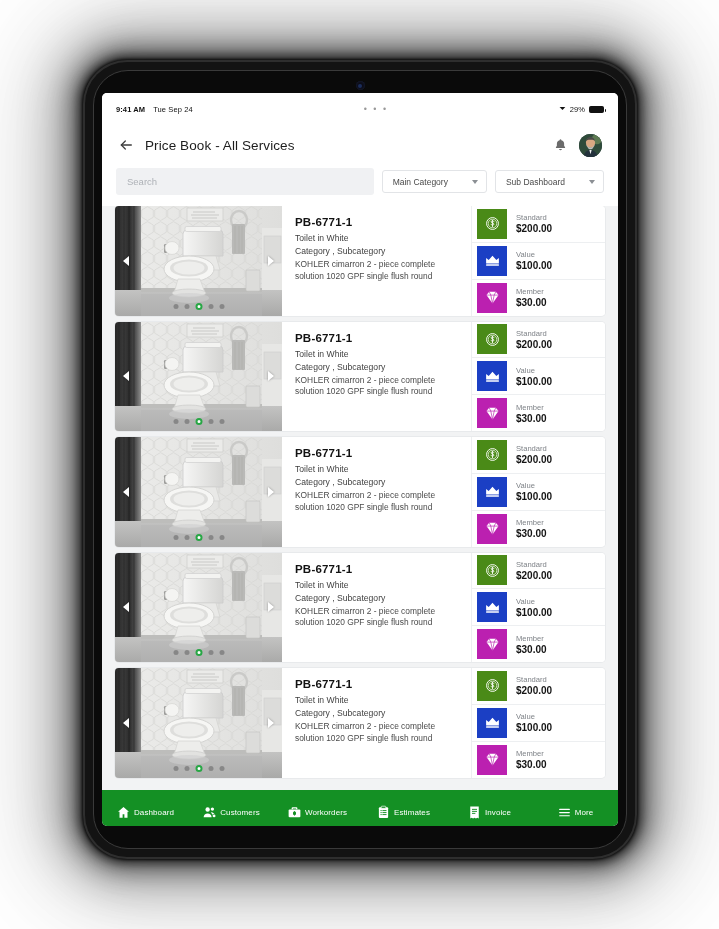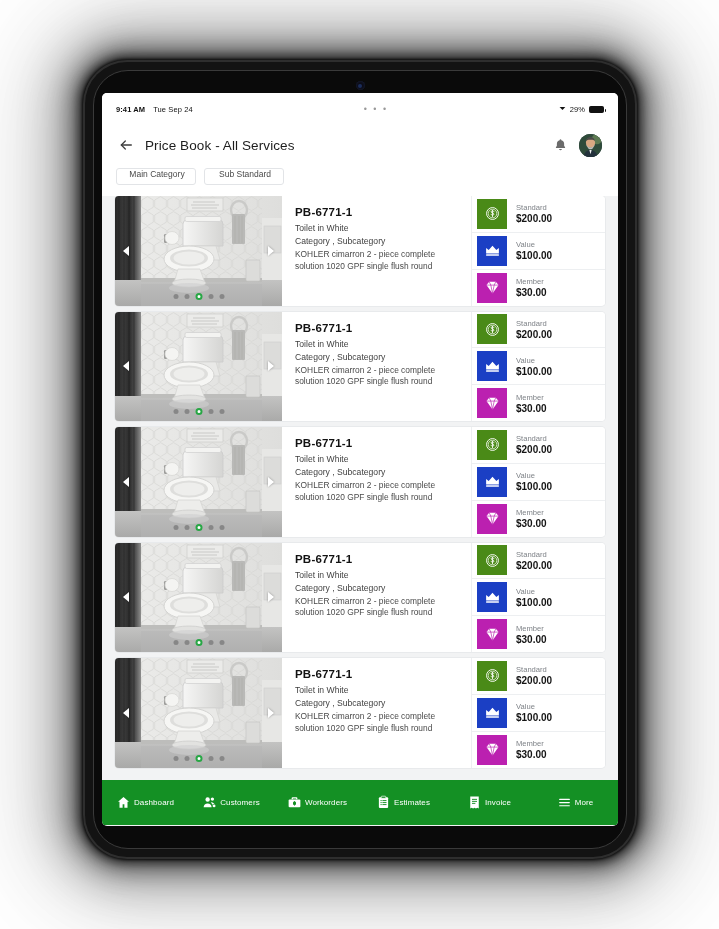--- a/index.html
+++ b/index.html
@@ -140,34 +140,33 @@
     background: #f0f1f3;
     border: none;
     border-radius: 3px;
     padding: 0 11px;
     font-size: 9.5px;
     color: #444;
     font-family: "Liberation Sans", sans-serif;
   }
   #search-input::placeholder { color: #aeb2b7; }
   .dropdown {
-    height: 17px;
+    height: 23px;
     min-width: 80px;
     background: #fff;
     border: 1px solid #e2e4e7;
     border-radius: 3px;
     display: flex;
     align-items: center;
     justify-content: space-between;
     gap: 24px;
     padding: 0 8px 0 10px;
     font-size: 8.5px;
     color: #4a4a4a;
     cursor: pointer;
-    flex-direction: column;
   }
   .caret {
     width: 0; height: 0;
     border-left: 3.5px solid transparent;
     border-right: 3.5px solid transparent;
     border-top: 4px solid #8b8f94;
     flex: none;
   }
 
   
@@ -362,26 +361,27 @@
         <ellipse cx="20" cy="15" rx="8" ry="9" fill="#d9a882"></ellipse>
         <path d="M12 13c0-5 4-8 8-8s8 3 8 8c0-2-3-3-8-3s-8 1-8 3z" fill="#4a4a48"></path>
         <path d="M13 17c.5 4 3 6.5 7 6.5s6.5-2.5 7-6.5c.4 3.6-1.2 5.4-2 6.2-.5 3-3 3.4-5 3.4s-4.5-.4-5-3.4c-.8-.8-2.4-2.6-2-6.2z" fill="#bfbfbd"></path>
         <path d="M8 40c1-8 6-12 12-12s11 4 12 12z" fill="#23313c"></path>
         <path d="M18 28h4l-2 7z" fill="#f2f2f0"></path>
       </svg>
     </div>
   </div>
 
   <div id="filter-row">
+    <input id="search-input" type="text" placeholder="Search" style="">
     <div class="dropdown">
       <span>Main Category</span>
       <span class="caret"></span>
     </div>
     <div class="dropdown">
-      <span>Sub Standard</span>
+      <span>Sub Dashboard</span>
       <span class="caret"></span>
     </div>
   </div>
 
   <div id="product-list">
       <div class="product-card">
         <div class="thumb">
           <svg class="thumb-art" viewBox="0 0 167 110" preserveAspectRatio="none">
             <defs>
               <linearGradient id="wl0" x1="0" y1="0" x2="1" y2="0">

